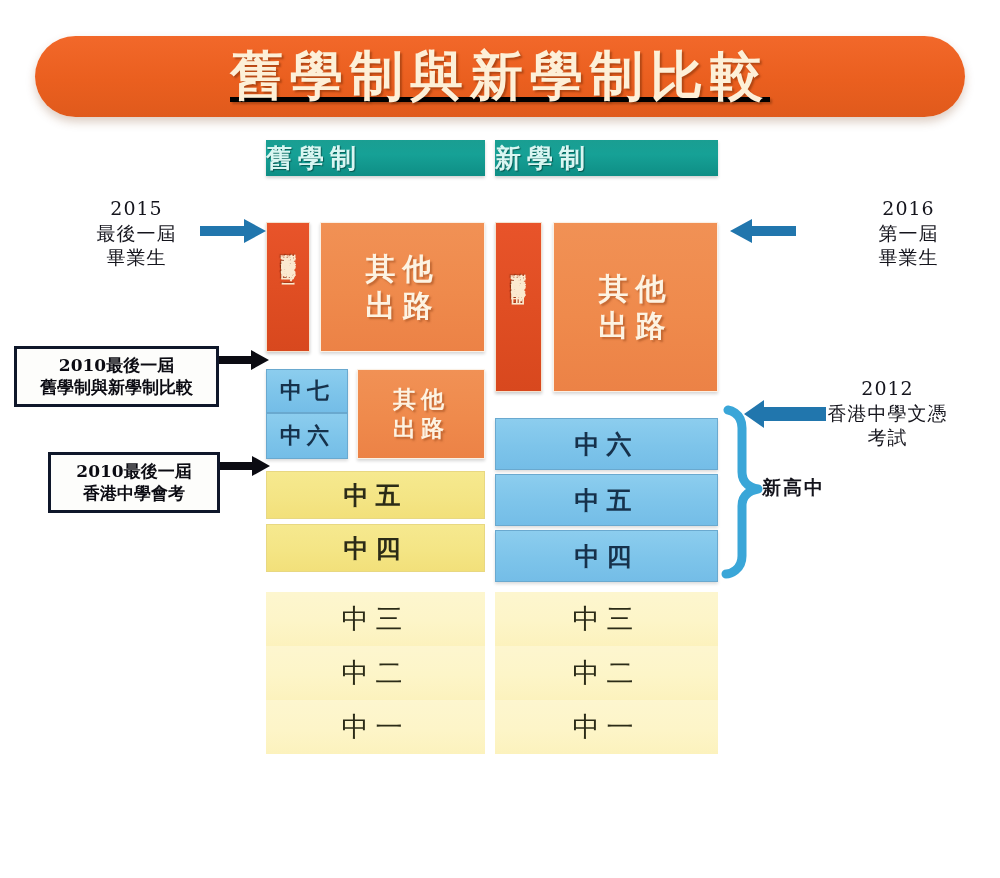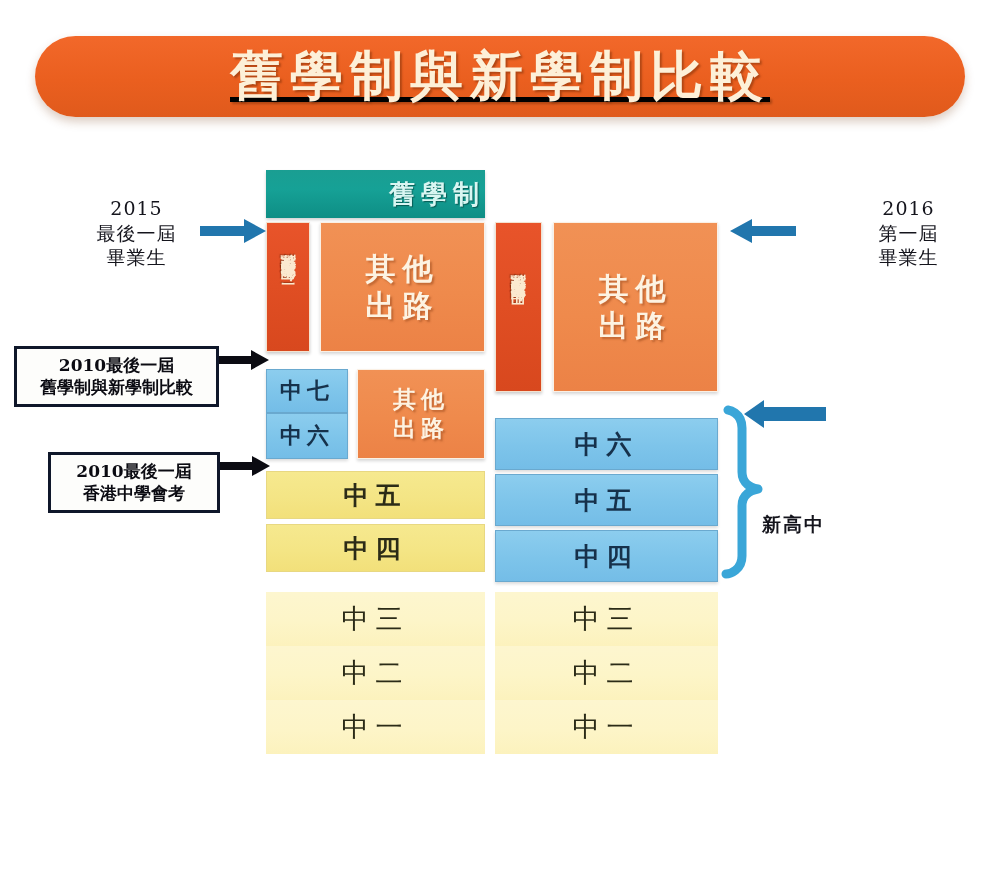--- a/index.html
+++ b/index.html
@@ -23,23 +23,23 @@
   .banner-text{
     color:#fdf0d8;
     font-size:53px;
     font-weight:bold;
     letter-spacing:7px;
     text-shadow:2px 2px 2px rgba(130,50,10,.55);
     font-family:"DejaVu Serif","Liberation Serif",serif;
   }
 
   .hdr{
-    position:absolute;top:170px;height:48px;
+    position:absolute;top:140px;height:36px;
     background:linear-gradient(180deg,#1a9e92 0%,#16a196 40%,#0e8e85 100%);
-    display:flex;align-items:center;justify-content:flex-end;
+    display:flex;align-items:center;justify-content:flex-start;
     box-shadow:0 2px 3px rgba(0,0,0,.18);
   }
   .hdr span{
     color:#d9f6f2;font-size:26px;font-weight:bold;letter-spacing:6px;
     text-shadow:1px 1px 1px rgba(0,50,45,.6);
     font-family:"DejaVu Serif","Liberation Serif",serif;
   }
 
   .cell{
     position:absolute;
@@ -135,20 +135,23 @@
 
 <div id="stage">
 
   <div class="banner">
     <div class="banner-text">舊學制與新學制比較</div>
   </div>
 
   <div class="hdr" style="left:266px;width:219px;">
     <span>舊學制</span>
   </div>
+  <div class="hdr" style="left:495px;width:223px;">
+    <span>新學制</span>
+  </div>
 
   <div class="cell redcol" style="left:266px;top:222px;width:44px;height:130px;">
     <div class="vtext">三年制大學學位課程</div>
   </div>
 
   <div class="cell orangebox" style="left:320px;top:222px;width:165px;height:130px;">
     <div class="ob">
       <span>其他</span><br>
       <span>出路</span>
     </div>
@@ -250,15 +253,20 @@
   <svg class="arrow-svg" style="left:220px;top:455px;" width="52" height="22">
     <polygon points="0,7 32,7 32,1 50,11 32,21 32,15 0,15" fill="#0b0b12"></polygon>
   </svg>
 
   <svg class="arrow-svg" style="left:718px;top:398px;" width="112" height="200">
 
     <polygon points="108,9 46,9 46,2 26,16 46,30 46,23 108,23" fill="#2176ad"></polygon>
 
     <path d="M10,12 C10,12 24,14 24,30 L24,74 C24,86 34,90 40,91 C34,92 24,96 24,108 L24,158 C24,172 12,176 8,176" fill="none" stroke="#3aa6d8" stroke-width="9" stroke-linecap="round" stroke-linejoin="round"></path>
   </svg>
-  <div class="brace-label" style="left:762px;top:512px;">新高中</div>
+  <div class="anno" style="left:800px;top:376px;width:175px;">
+    <div class="yr">2012</div>
+    <div class="cn">香港中學文憑</div>
+    <div class="cn">考試</div>
+  </div>
+  <div class="brace-label" style="left:762px;top:475px;">新高中</div>
 
 </div>
 
 </body></html>

